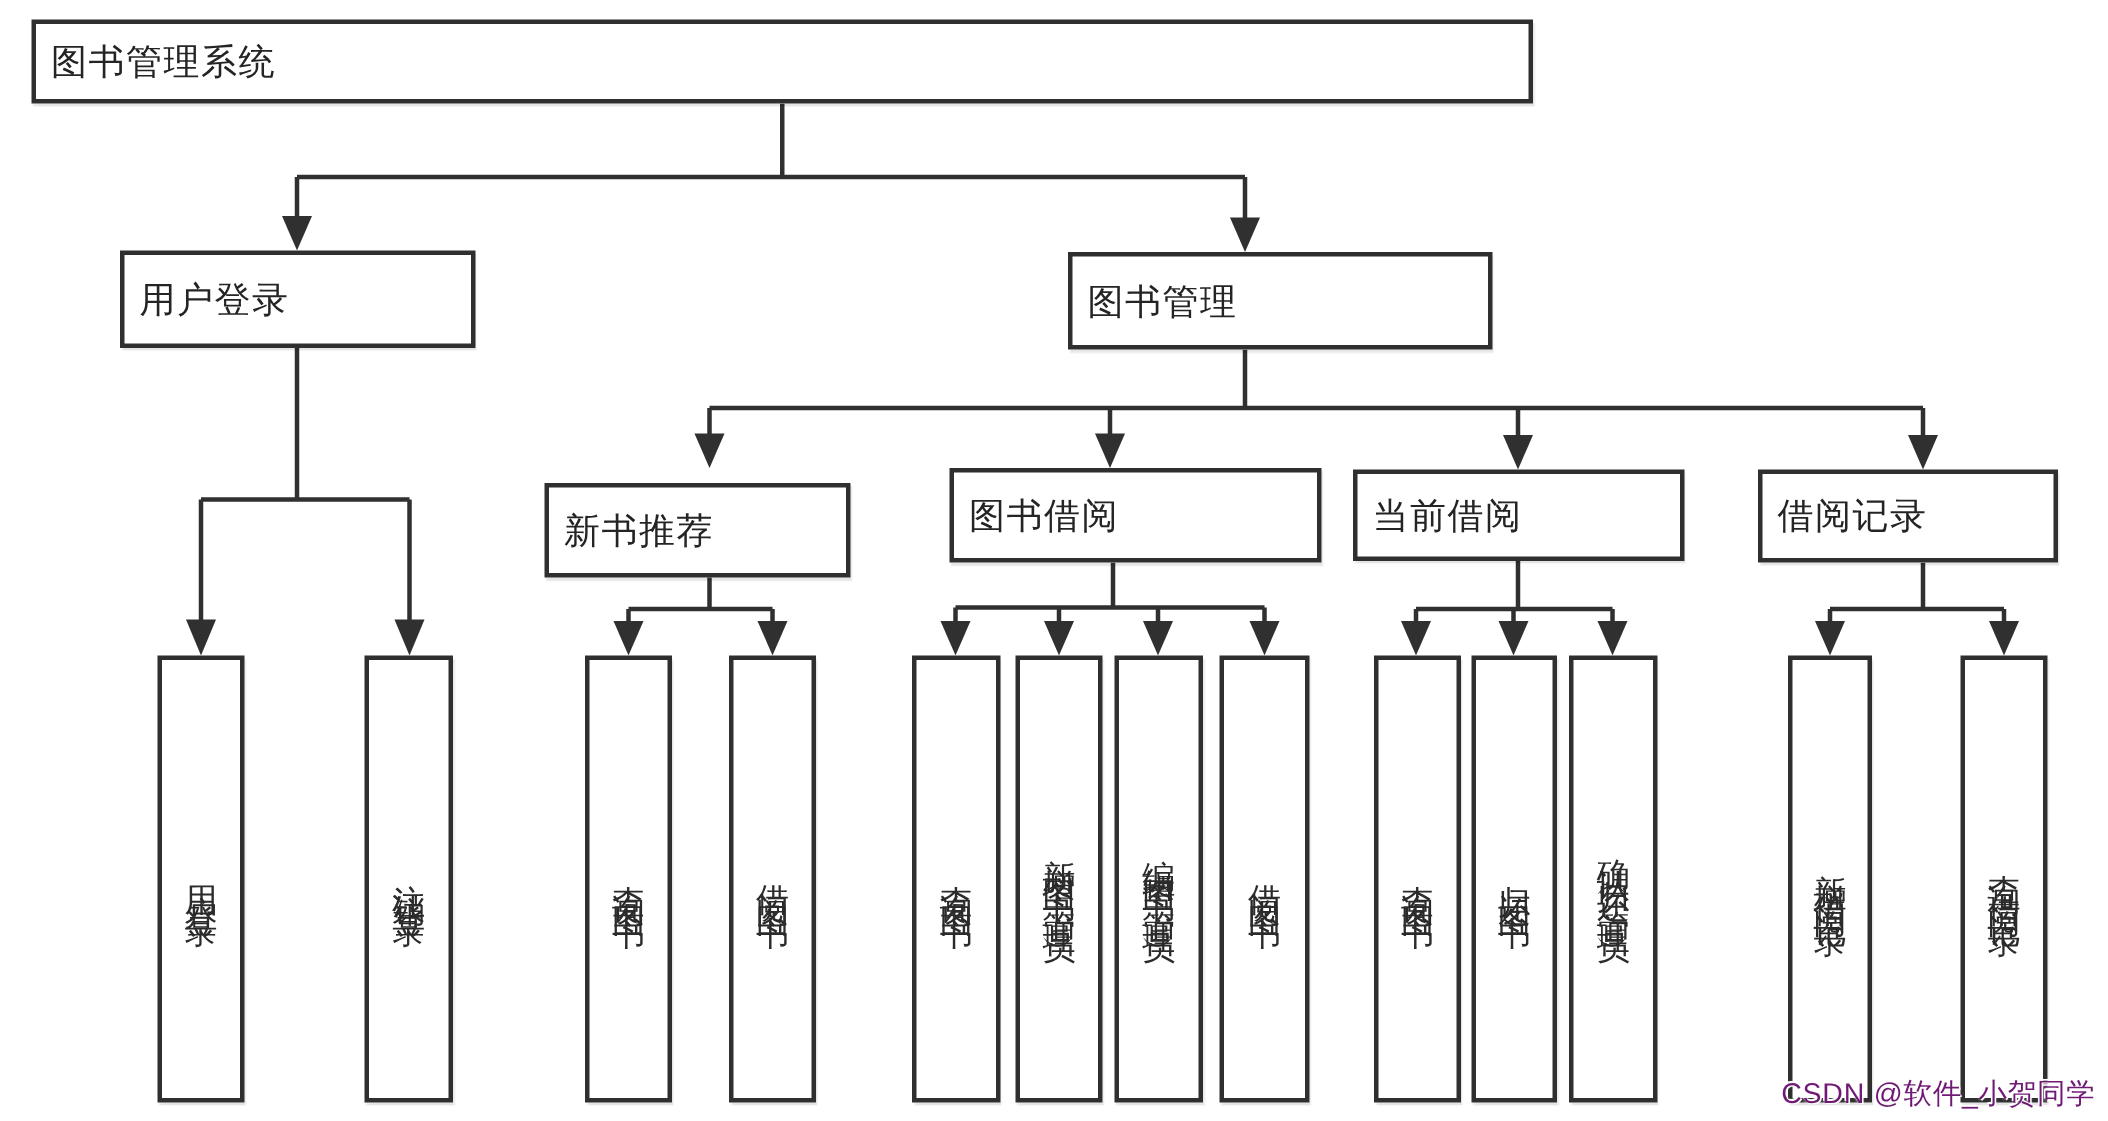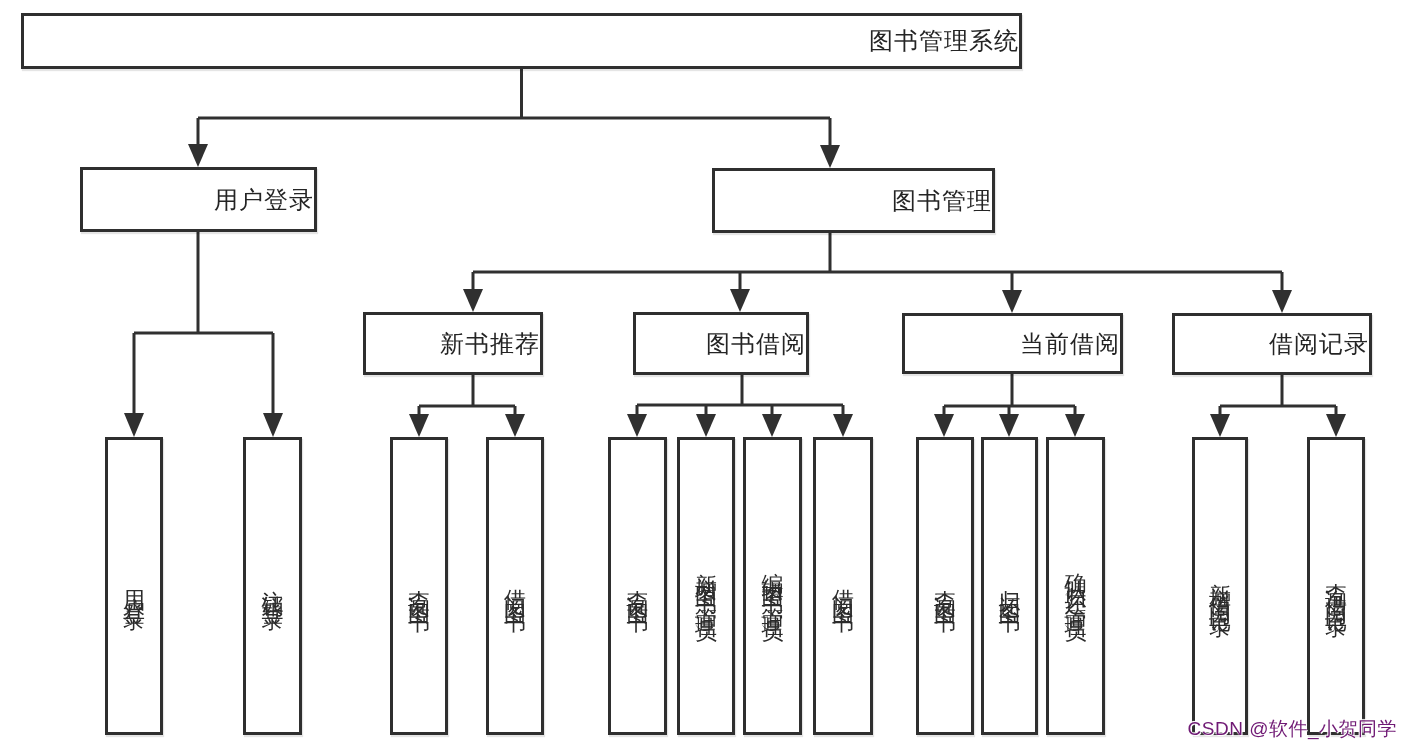--- a/index.html
+++ b/index.html
@@ -27,25 +27,26 @@
     stroke: none;
   }
   .node {
     position: absolute;
     box-sizing: border-box;
     background: #ffffff;
     border: 3px solid #2f2f2f;
     box-shadow: 1px 2px 1px rgba(0,0,0,0.10);
     display: flex;
     align-items: center;
-    justify-content: flex-end;
+    justify-content: flex-start;
     color: #242424;
     font-size: 24px;
     letter-spacing: 1px;
     white-space: nowrap;
+    padding-left: 10px;
   }
   .leaf {
     position: absolute;
     box-sizing: border-box;
     background: #ffffff;
     border: 3px solid #2f2f2f;
     box-shadow: 1px 2px 1px rgba(0,0,0,0.10);
     display: flex;
     align-items: center;
     justify-content: center;
@@ -125,24 +126,24 @@
     <span>图书管理系统</span>
   </div>
 
   <div class="node" style="left:80px; top:167px; width:237px; height:65px;">
     <span>用户登录</span>
   </div>
   <div class="node" style="left:712px; top:168px; width:283px; height:65px;">
     <span>图书管理</span>
   </div>
 
-  <div class="node" style="left:363px; top:312px; width:180px; height:63px;">
+  <div class="node" style="left:363px; top:322px; width:204px; height:63px;">
     <span>新书推荐</span>
   </div>
-  <div class="node" style="left:633px; top:312px; width:176px; height:63px;">
+  <div class="node" style="left:633px; top:312px; width:248px; height:63px;">
     <span>图书借阅</span>
   </div>
   <div class="node" style="left:902px; top:313px; width:221px; height:61px;">
     <span>当前借阅</span>
   </div>
   <div class="node" style="left:1172px; top:313px; width:200px; height:62px;">
     <span>借阅记录</span>
   </div>
 
   <div class="leaf" style="left:105px; width:58px;">

